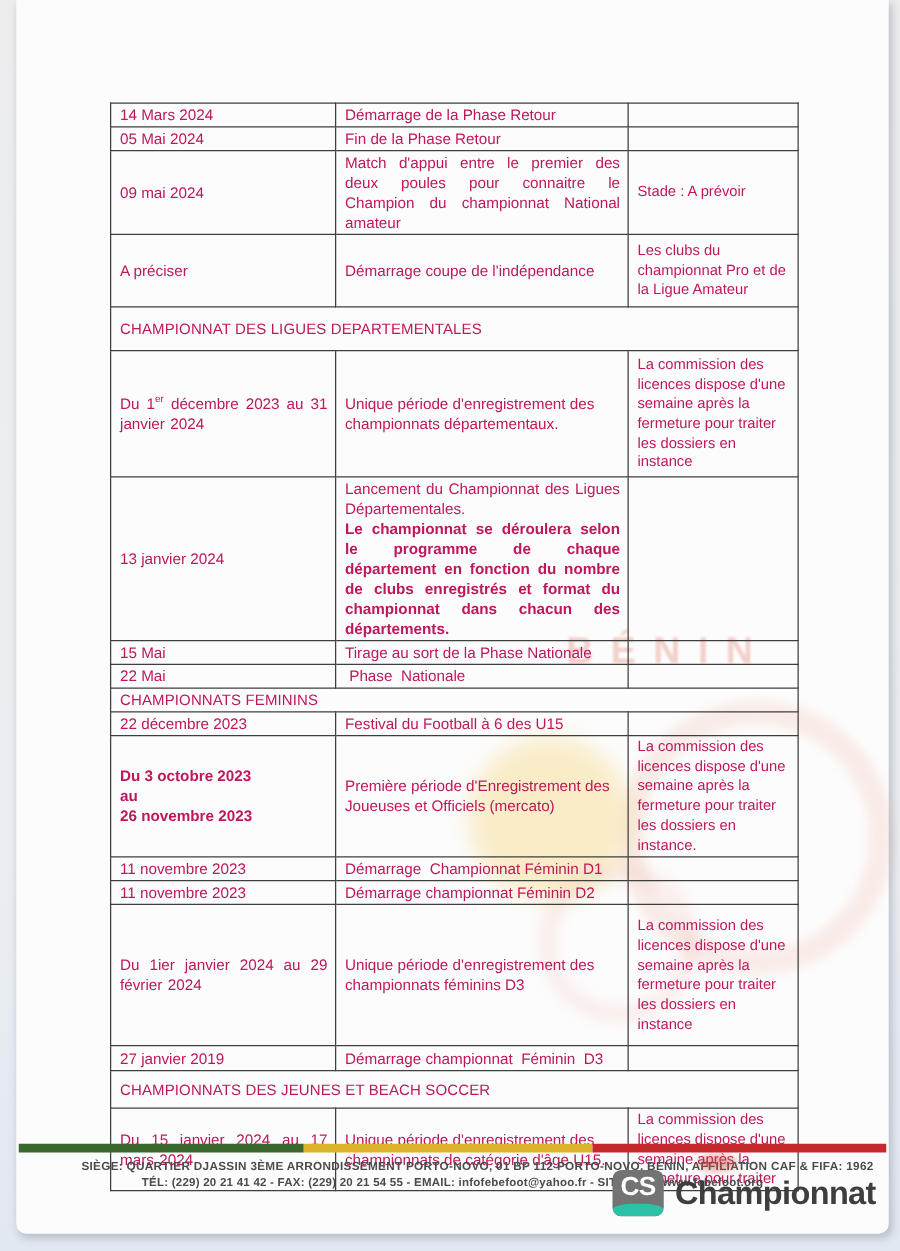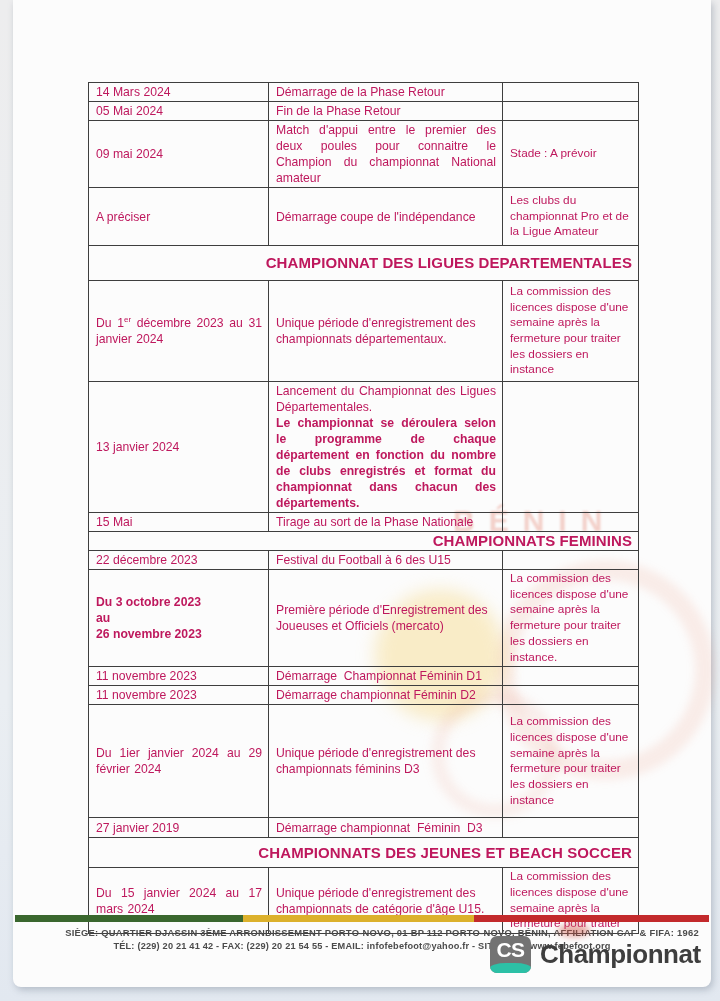--- a/index.html
+++ b/index.html
@@ -36,21 +36,21 @@
     position:absolute;left:75px;top:82px;width:550px;
     border-collapse:collapse;table-layout:fixed;
   }
   col.c1{width:180px}col.c2{width:234px}col.c3{width:136px}
   td{
     border:1.5px solid #3e3e3e;padding:1px 6px 1px 7px;
     vertical-align:middle;font-size:12.2px;line-height:16px;color:#be185d;
     overflow:hidden;
   }
   td.note{font-size:11.8px;line-height:15.7px;padding:1px 4px 1px 7px}
-  td.section{text-align:right;font-weight:bold;font-size:15px;letter-spacing:.1px}
+  td.section{text-align:left;font-weight:normal;font-size:12px;letter-spacing:.1px}
   .justify{text-align:justify;word-spacing:1px}
   .pre{white-space:pre-wrap}
   .b{font-weight:bold}
   sup{font-size:8px;line-height:0}
   
   .flag{position:absolute;left:2px;top:915px;width:694px;height:7px;display:flex}
   .flag span{height:100%}
   .fg{flex:0 0 32.8%}.fy{flex:0 0 33.4%}.fr{flex:1}
   .f-line1{
     position:absolute;left:0;right:0;top:927px;text-align:center;
@@ -123,20 +123,25 @@
           <td class="note"><span>La commission des licences dispose d'une semaine après la fermeture pour traiter les dossiers en instance</span></td>
         </tr>
         <tr style="height: 113px;">
           <td class="date"><span>13 janvier 2024</span></td>
           <td class="desc justify"><span>Lancement du Championnat des Ligues Départementales.</span><br><span class="b">Le championnat se déroulera selon le programme de chaque département en fonction du nombre de clubs enregistrés et format du championnat dans chacun des départements.</span></td>
           <td class="note"></td>
         </tr>
         <tr style="height: 17px;">
           <td class="date"><span>15 Mai</span></td>
           <td class="desc"><span>Tirage au sort de la Phase Nationale</span></td>
+          <td class="note"></td>
+        </tr>
+        <tr style="height: 19px;">
+          <td class="date"><span>22 Mai</span></td>
+          <td class="desc pre"><span> Phase  Nationale</span></td>
           <td class="note"></td>
         </tr>
         <tr style="height: 18px;">
           <td colspan="3" class="section">CHAMPIONNATS FEMININS</td>
         </tr>
         <tr style="height: 18px;">
           <td class="date"><span>22 décembre 2023</span></td>
           <td class="desc"><span>Festival du Football à 6 des U15</span></td>
           <td class="note"></td>
         </tr>

